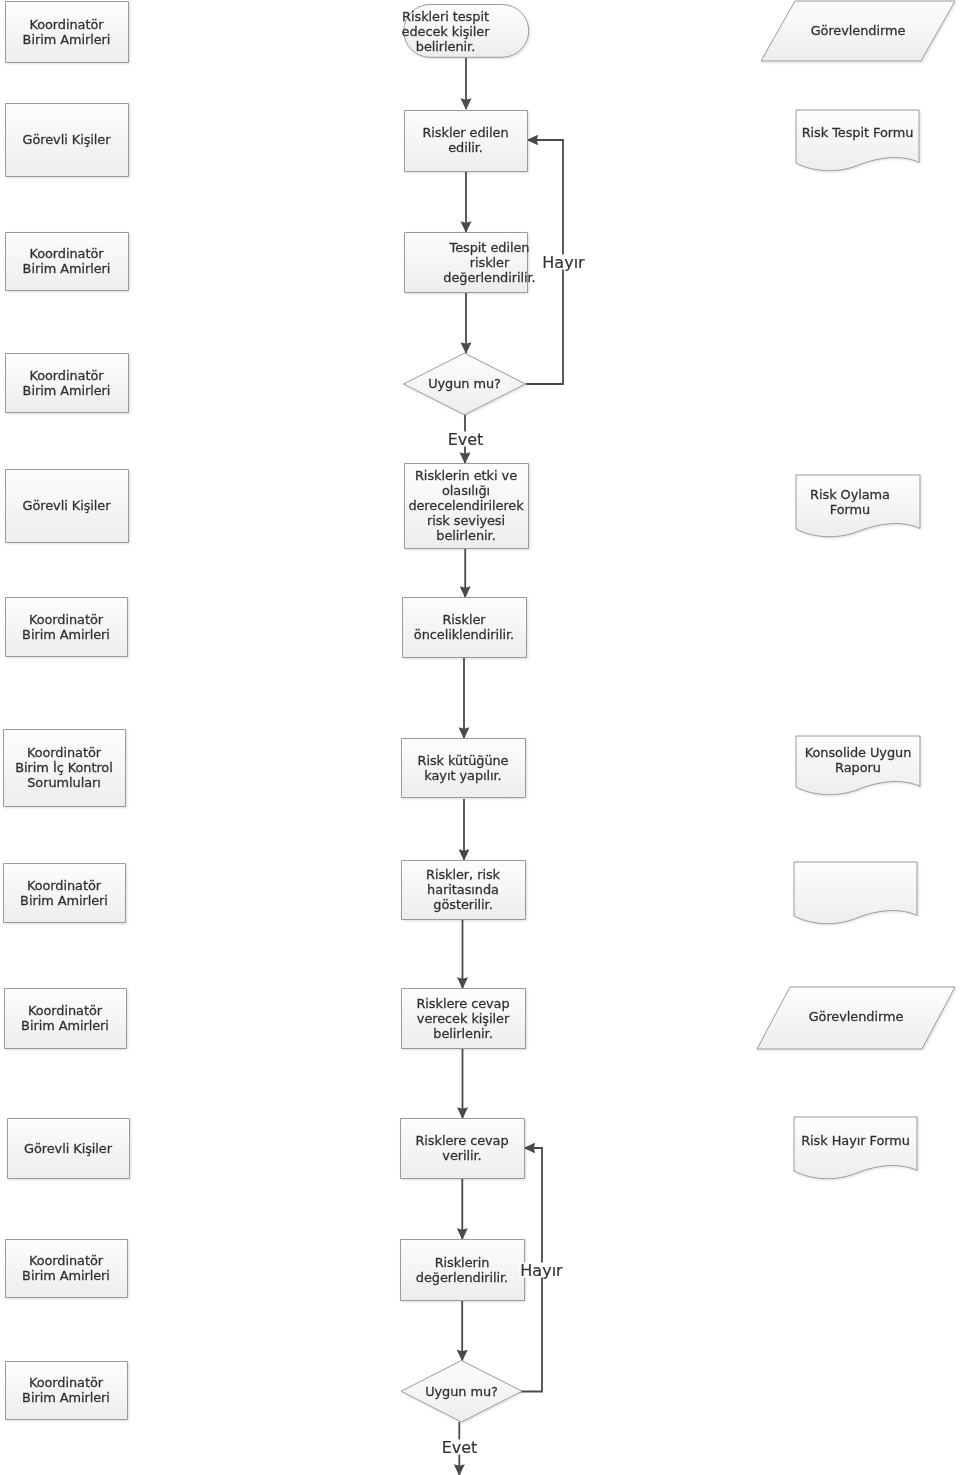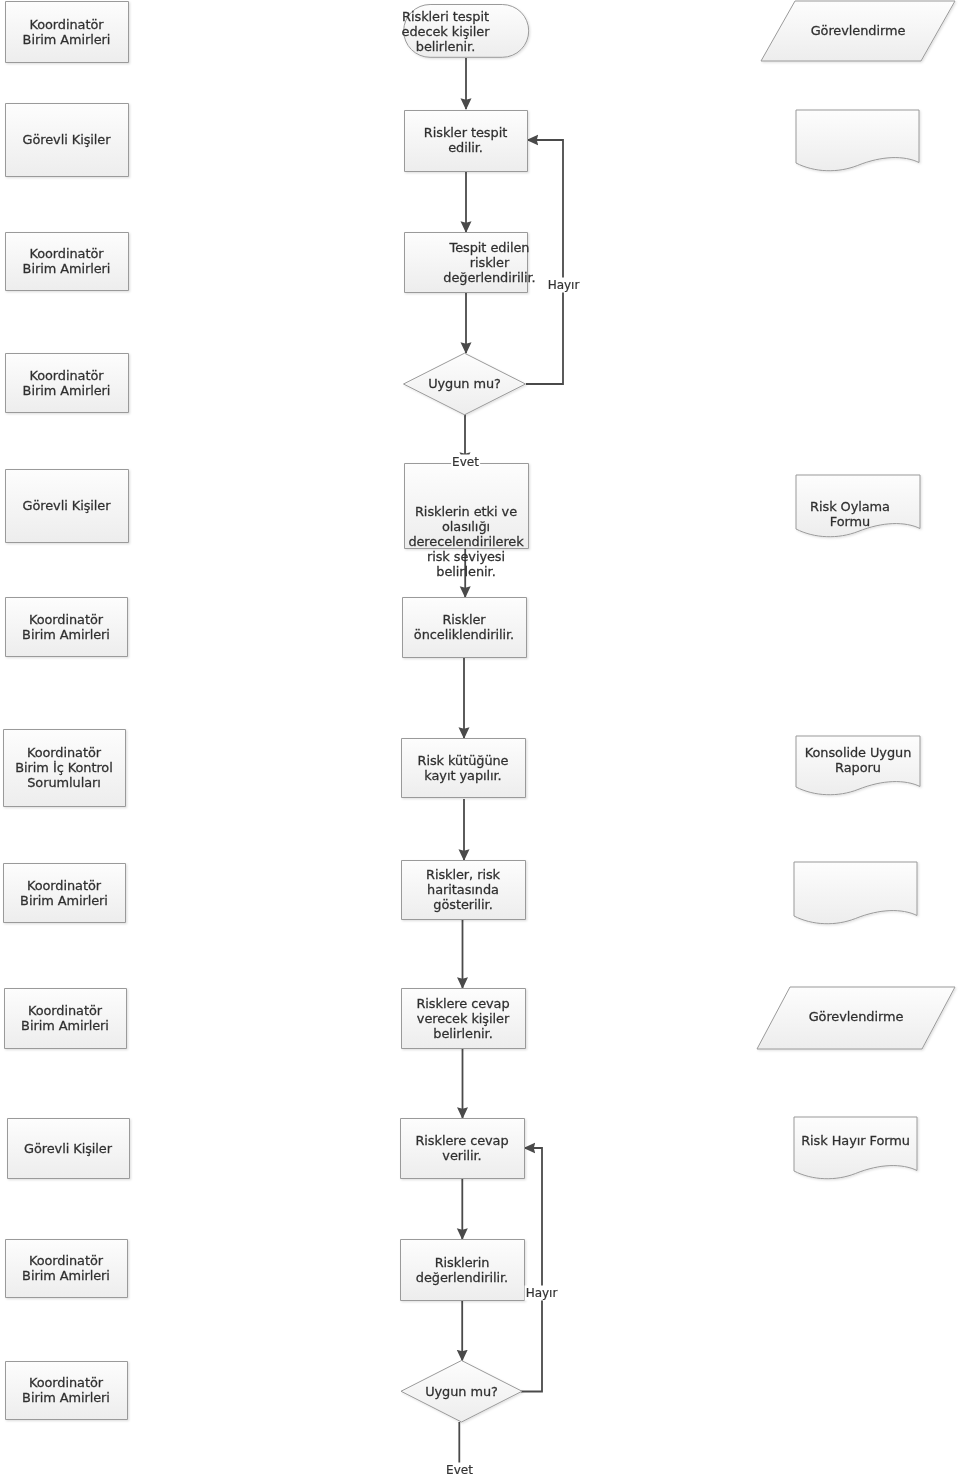--- a/index.html
+++ b/index.html
@@ -5,23 +5,23 @@
   html,body{margin:0;padding:0;background:#ffffff;}
   body{width:960px;height:1475px;position:relative;overflow:hidden;
        font-family:"DejaVu Sans", sans-serif;}
   #flowchart{position:absolute;left:0;top:0;width:960px;height:1475px;background:#ffffff;}
   svg#shapes-layer{position:absolute;left:0;top:0;width:960px;height:1475px;overflow:visible;}
   #labels-layer{position:absolute;left:0;top:0;width:960px;height:1475px;}
   .node-label{position:absolute;display:flex;align-items:center;justify-content:center;
        text-align:center;color:#2f2f2f;font-size:12.9px;line-height:15.0px;
        white-space:pre-line;letter-spacing:-0.06px;
        -webkit-text-stroke:0.26px #2f2f2f;pointer-events:none;}
-  .edge-label{position:absolute;color:#333333;font-size:12px;line-height:13px;
+  .edge-label{position:absolute;color:#333333;font-size:16px;line-height:13px;
        -webkit-text-stroke:0.2px #333333;background:#ffffff;padding:1px 1.5px;
-       transform:translate(-50%,-50%);white-space:nowrap;margin-top:23px;}
+       transform:translate(-50%,-50%);white-space:nowrap;}
   .node-shape{fill:url(#shape-gradient);stroke:#9a9a9a;stroke-width:1;
        filter:url(#soft-shadow);}
   .connector-arrow{fill:none;stroke:#4a4a4a;stroke-width:1.8;
        marker-end:url(#arrow-head);}
 </style>
 </head>
 <body>
 
 <div id="flowchart">
 
@@ -112,48 +112,49 @@
       <div class="node-label" style="left: 4px; top: 988px; width: 122px; height: 60px;">Koordinatör
 Birim Amirleri</div>
       <div class="node-label" style="left: 7px; top: 1118px; width: 122px; height: 60px;">Görevli Kişiler</div>
       <div class="node-label" style="left: 5px; top: 1239px; width: 122px; height: 58px;">Koordinatör
 Birim Amirleri</div>
       <div class="node-label" style="left: 5px; top: 1361px; width: 122px; height: 58px;">Koordinatör
 Birim Amirleri</div>
       <div class="node-label" style="left: 383px; top: 4.8px; width: 125px; height: 52.8px;">Riskleri tespit
 edecek kişiler
 belirlenir.</div>
-      <div class="node-label" style="left: 404px; top: 109.7px; width: 123px; height: 61.3px;">Riskler tespit
+      <div class="node-label" style="left: 404px; top: 109.7px; width: 123px; height: 61.3px;">Riskler edilen
 edilir.</div>
       <div class="node-label" style="left: 428px; top: 232px; width: 123px; height: 60px;">Tespit edilen
 riskler
 değerlendirilir.</div>
       <div class="node-label" style="left: 403.5px; top: 353.2px; width: 122px; height: 61.6px;">Uygun mu?</div>
-      <div class="node-label" style="left: 404px; top: 463px; width: 124px; height: 85px; margin-top: 36px;">Risklerin etki ve
+      <div class="node-label" style="left: 404px; top: 463px; width: 124px; height: 85px;">Risklerin etki ve
 olasılığı
 derecelendirilerek
 risk seviyesi
 belirlenir.</div>
       <div class="node-label" style="left: 402px; top: 597px; width: 124px; height: 60px;">Riskler
 önceliklendirilir.</div>
       <div class="node-label" style="left: 401px; top: 860px; width: 124px; height: 59px;">Riskler, risk
 haritasında
 gösterilir.</div>
       <div class="node-label" style="left: 401px; top: 738px; width: 124px; height: 59px;">Risk kütüğüne
 kayıt yapılır.</div>
       <div class="node-label" style="left: 401px; top: 988px; width: 124px; height: 60px;">Risklere cevap
 verecek kişiler
 belirlenir.</div>
       <div class="node-label" style="left: 400px; top: 1118px; width: 124px; height: 60px;">Risklere cevap
 verilir.</div>
       <div class="node-label" style="left: 400px; top: 1239px; width: 124px; height: 61px;">Risklerin
 değerlendirilir.</div>
       <div class="node-label" style="left: 401px; top: 1360.5px; width: 121px; height: 61.5px;">Uygun mu?</div>
       <div class="node-label" style="left: 761px; top: 0px; width: 194px; height: 60px;">Görevlendirme</div>
-      <div class="node-label" style="left: 796px; top: 487px; width: 108px; height: 54px;">Risk Oylama
+      <div class="node-label" style="left: 796px; top: 106px; width: 123px; height: 53px;">Risk Tespit Formu</div>
+      <div class="node-label" style="left: 796px; top: 475px; width: 108px; height: 54px;">Risk Oylama
 Formu</div>
       <div class="node-label" style="left: 796px; top: 734px; width: 124px; height: 51px;">Konsolide Uygun
 Raporu</div>
       <div class="node-label" style="left: 757px; top: 985.5px; width: 198px; height: 62px;">Görevlendirme</div>
       <div class="node-label" style="left: 794px; top: 1113px; width: 123px; height: 54px;">Risk Hayır Formu</div>
       <div class="edge-label" style="left: 563.5px; top: 262px;">Hayır</div>
       <div class="edge-label" style="left: 465.5px; top: 438.5px;">Evet</div>
       <div class="edge-label" style="left: 541.5px; top: 1270px;">Hayır</div>
       <div class="edge-label" style="left: 459.5px; top: 1447px;">Evet</div>
     </div>

